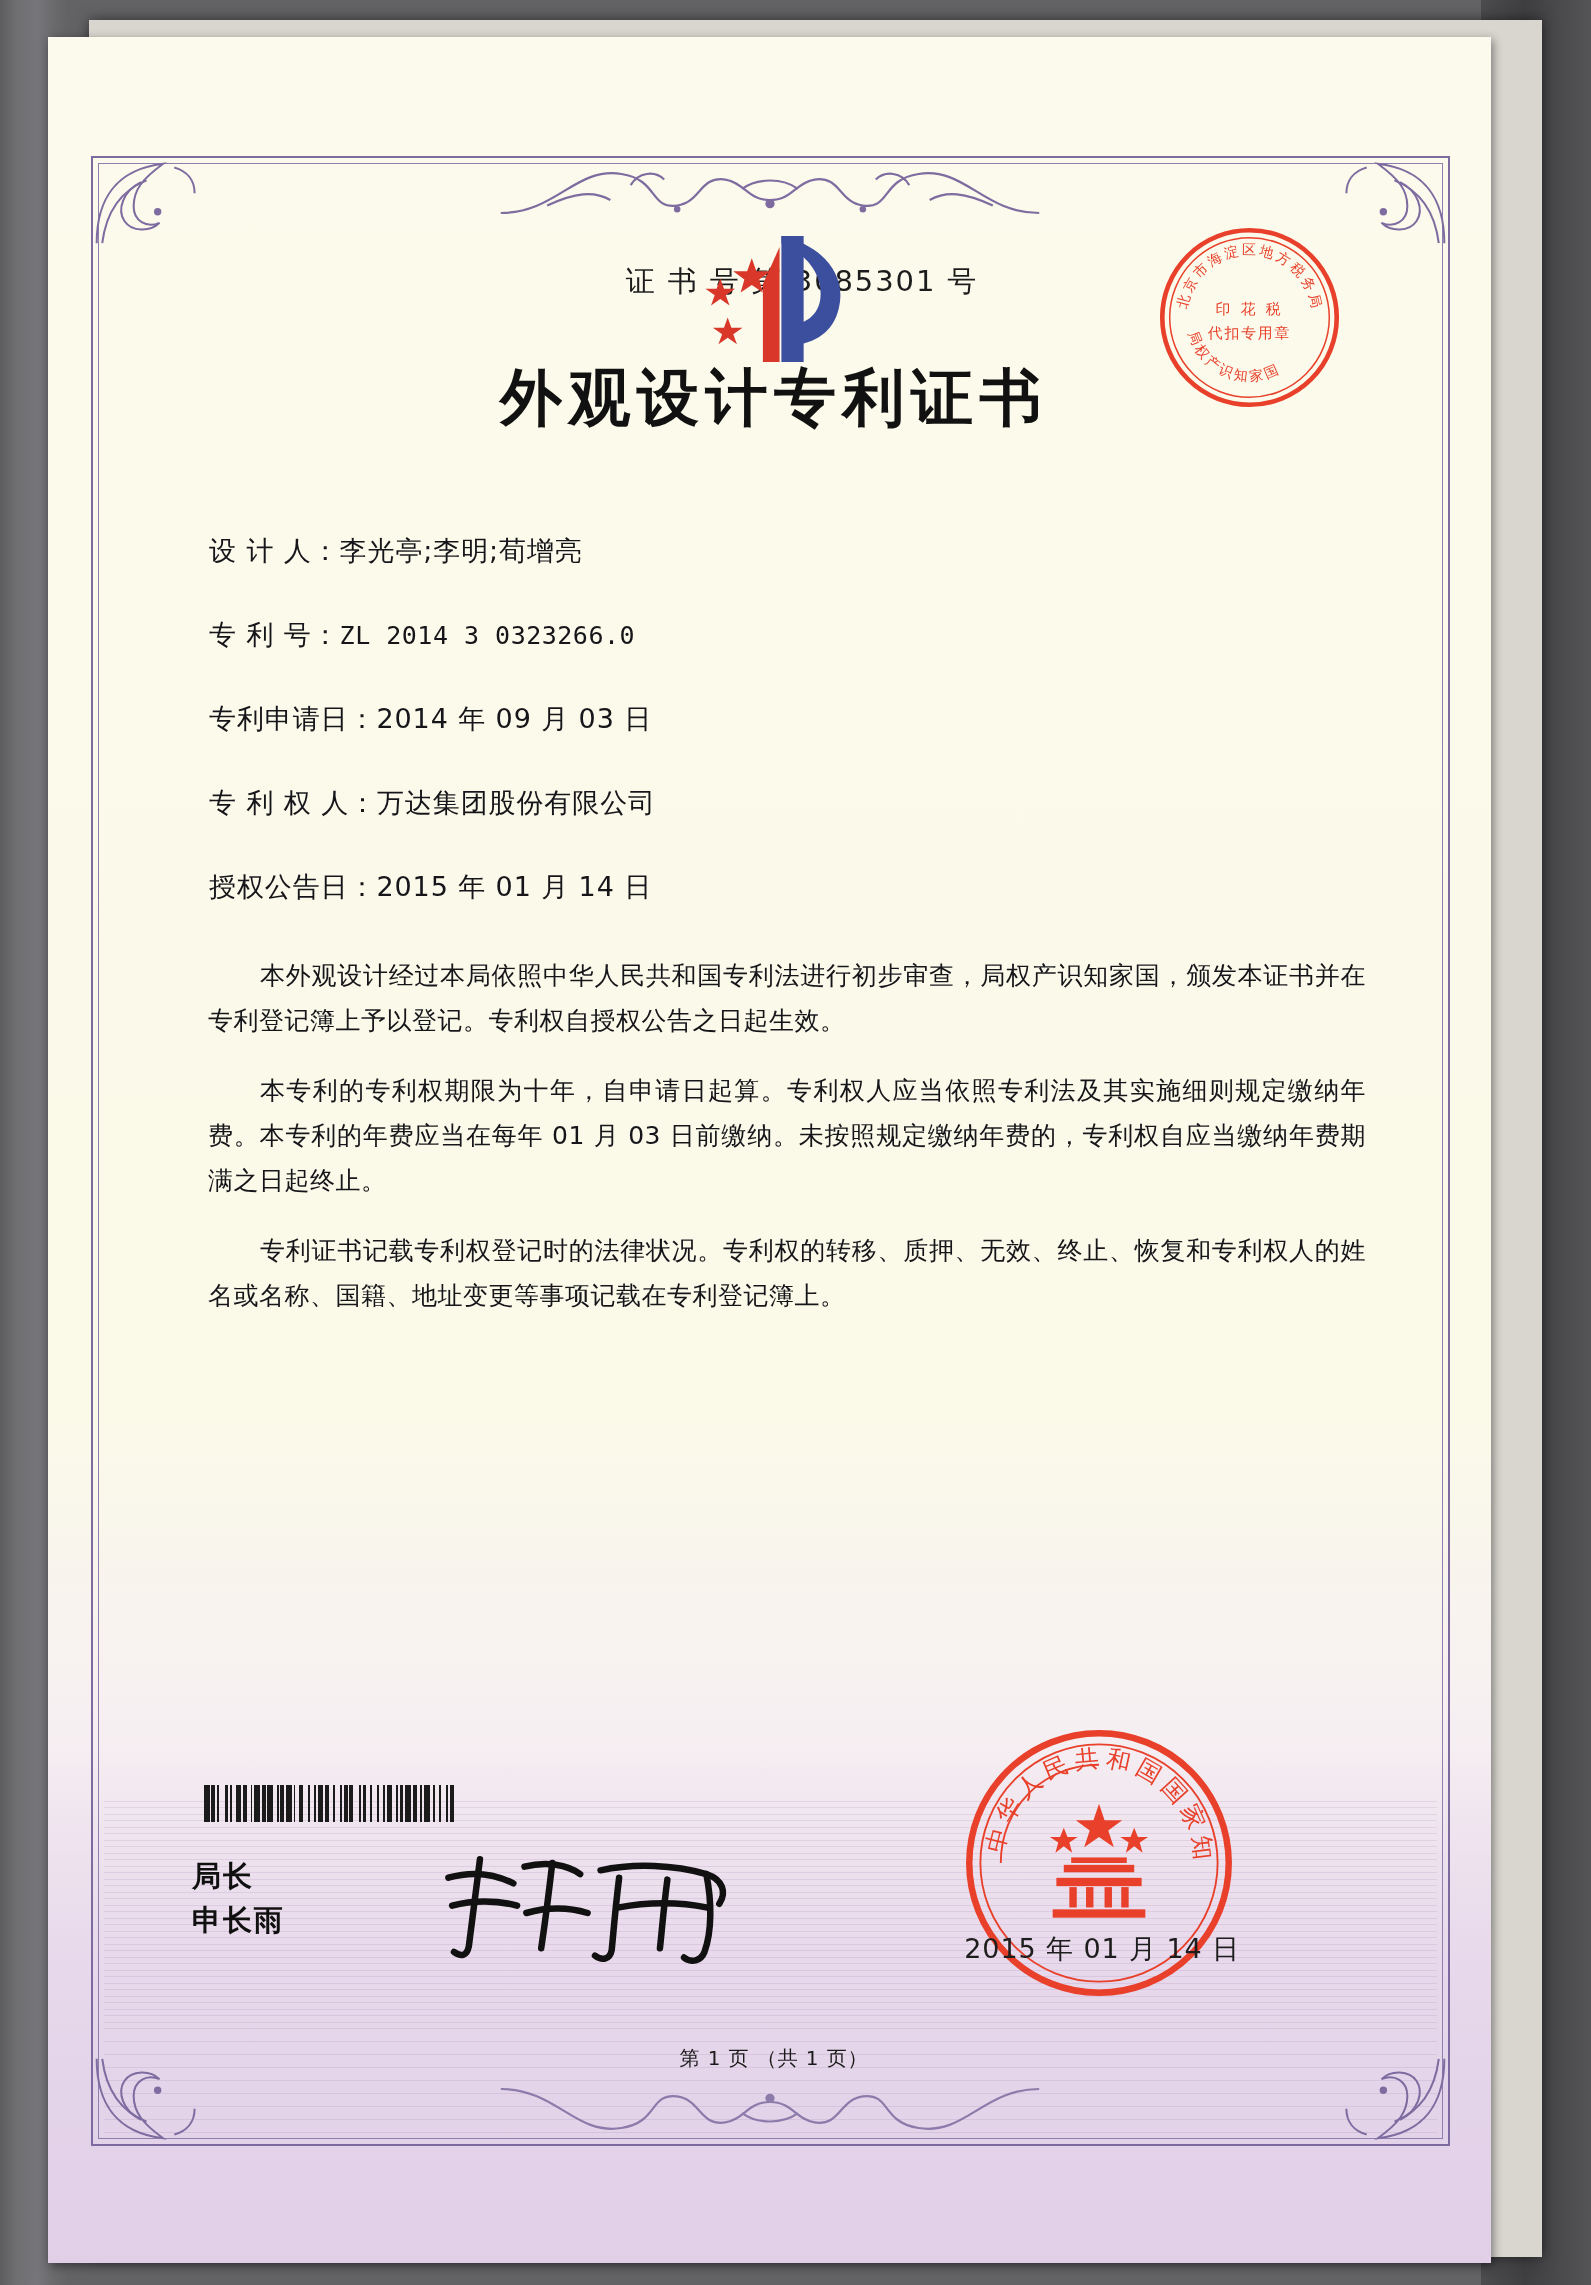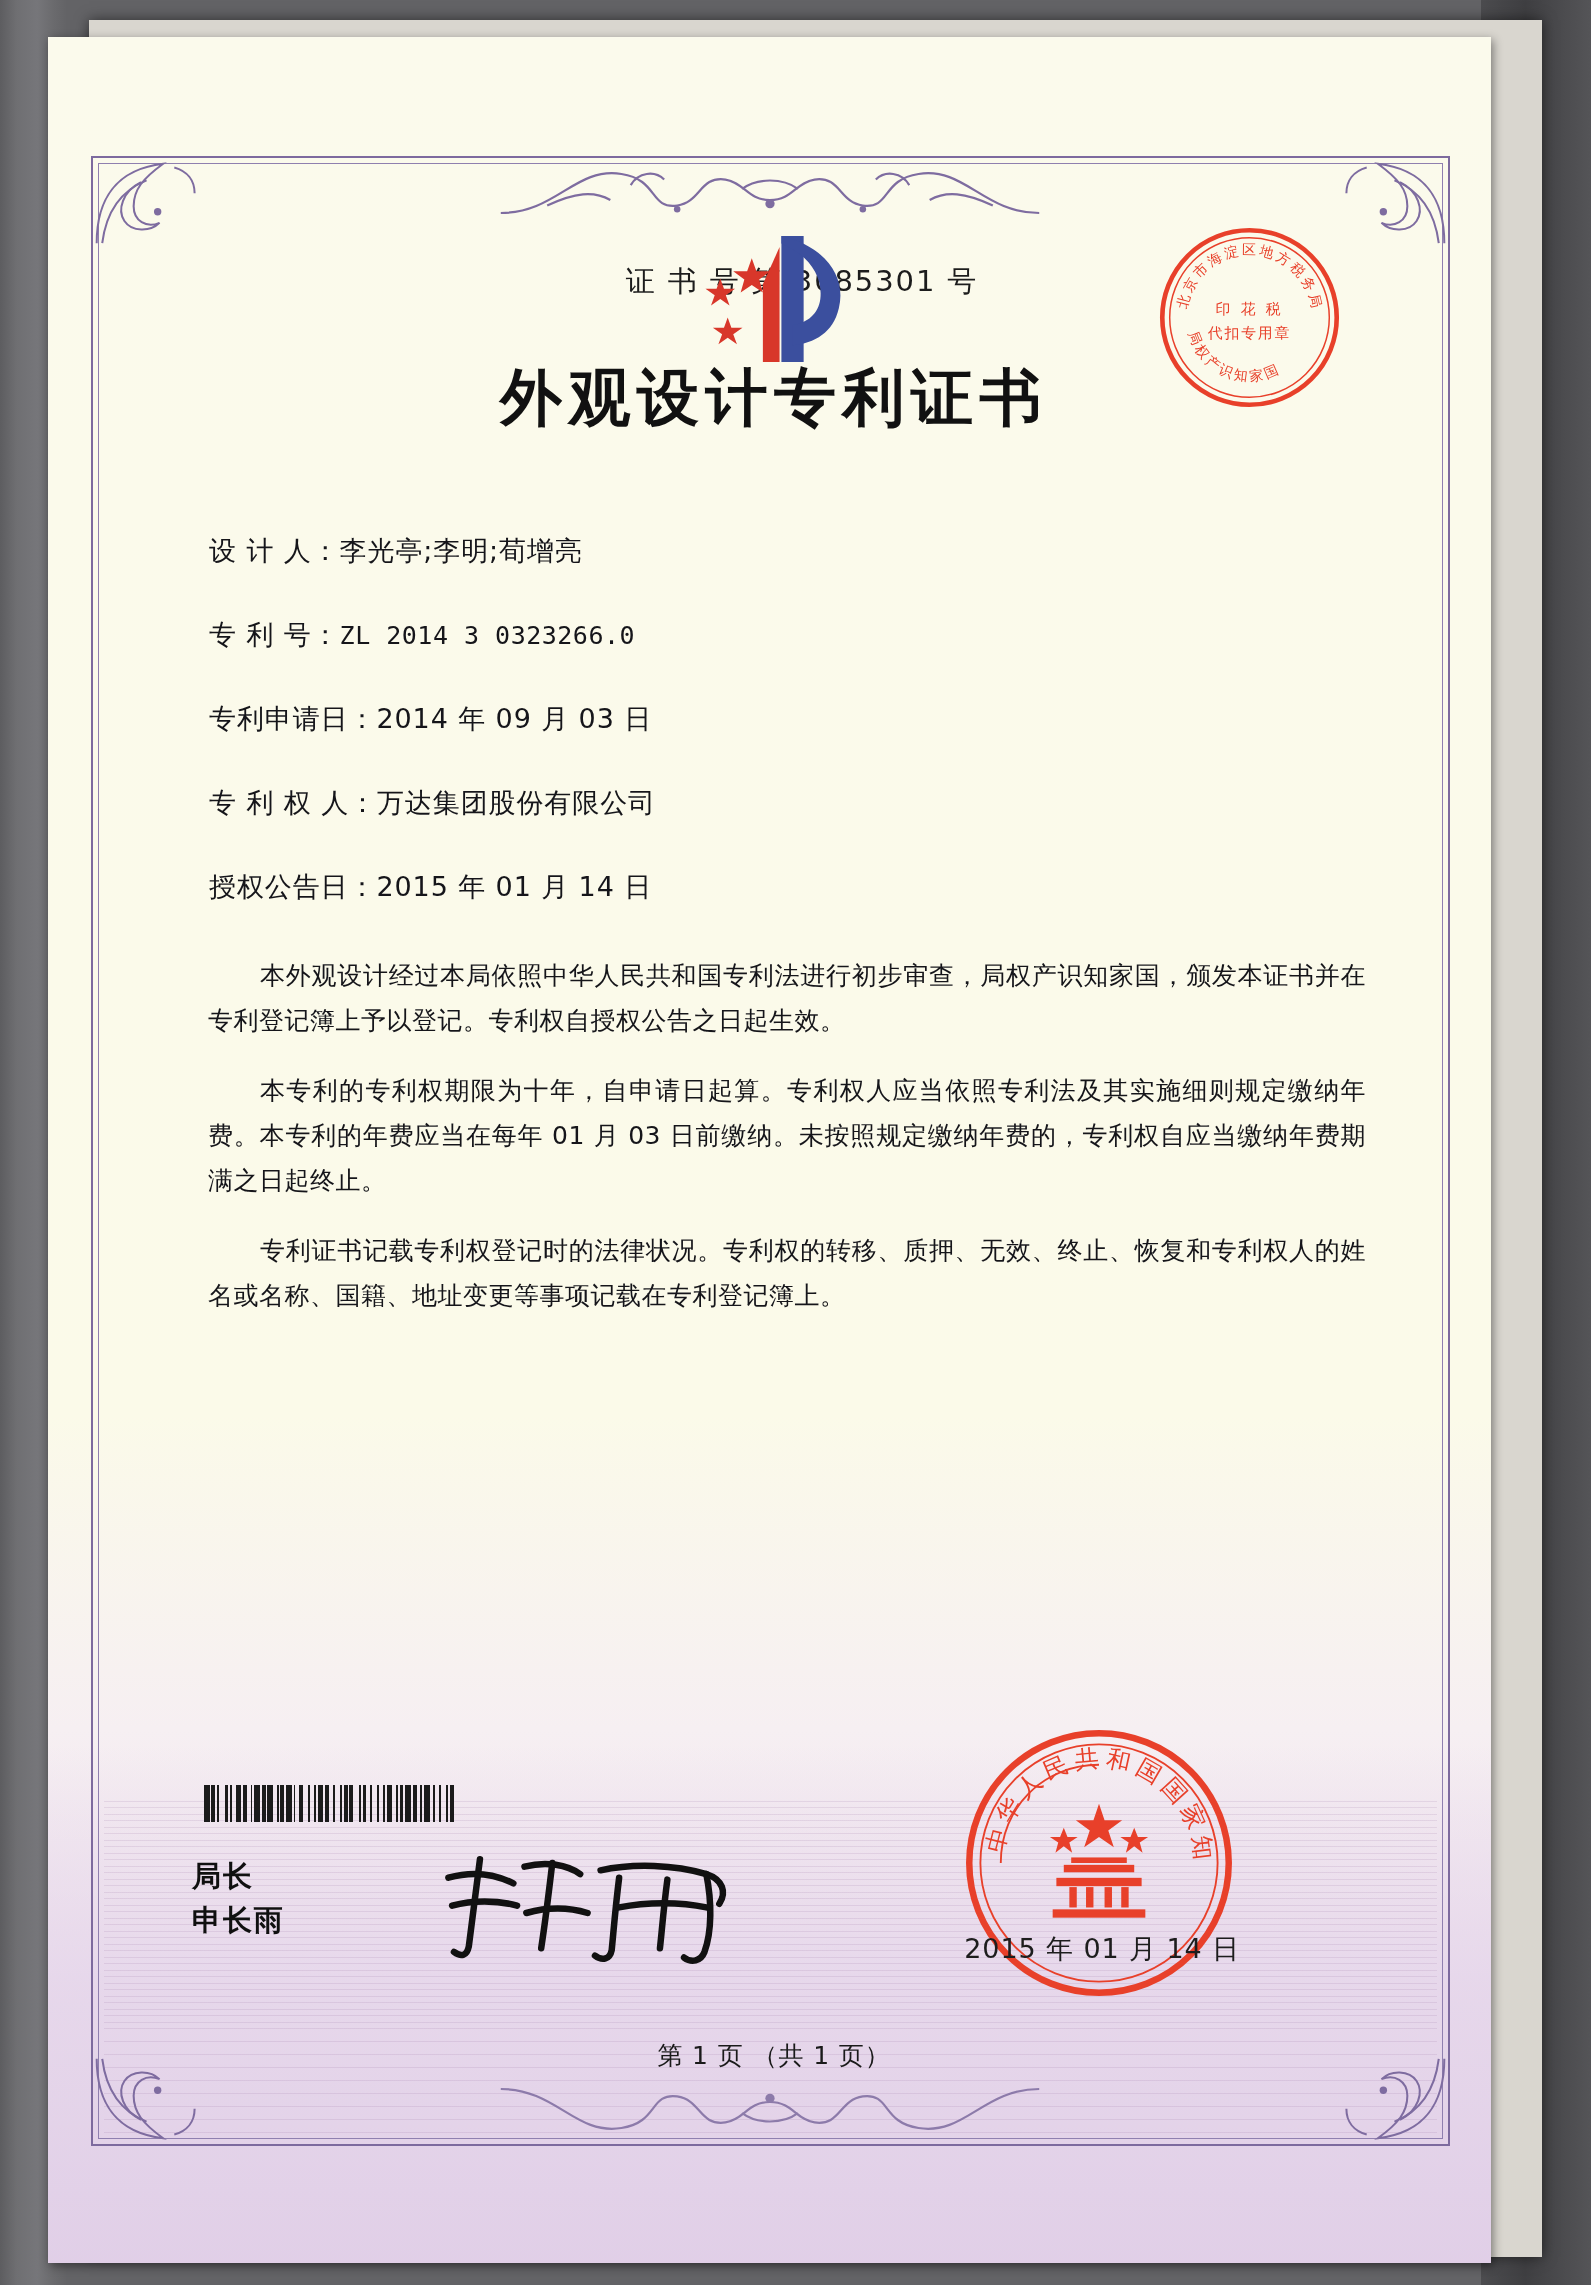--- a/index.html
+++ b/index.html
@@ -241,21 +241,21 @@
     color: #1d1d1d;
     font-family: "DejaVu Sans", sans-serif;
     letter-spacing: 0.9px;
   }
 
   .page-foot {
     position: absolute;
     left: 0; right: 0;
     bottom: 43px;
     text-align: center;
-    font-size: 25px;
+    font-size: 20px;
     color: #1a1a1a;
     font-family: "DejaVu Sans", sans-serif;
     letter-spacing: 0.9px;
   }
 
   
   .guilloche {
     position: absolute;
     left: 56px; right: 54px;
     bottom: 130px;

